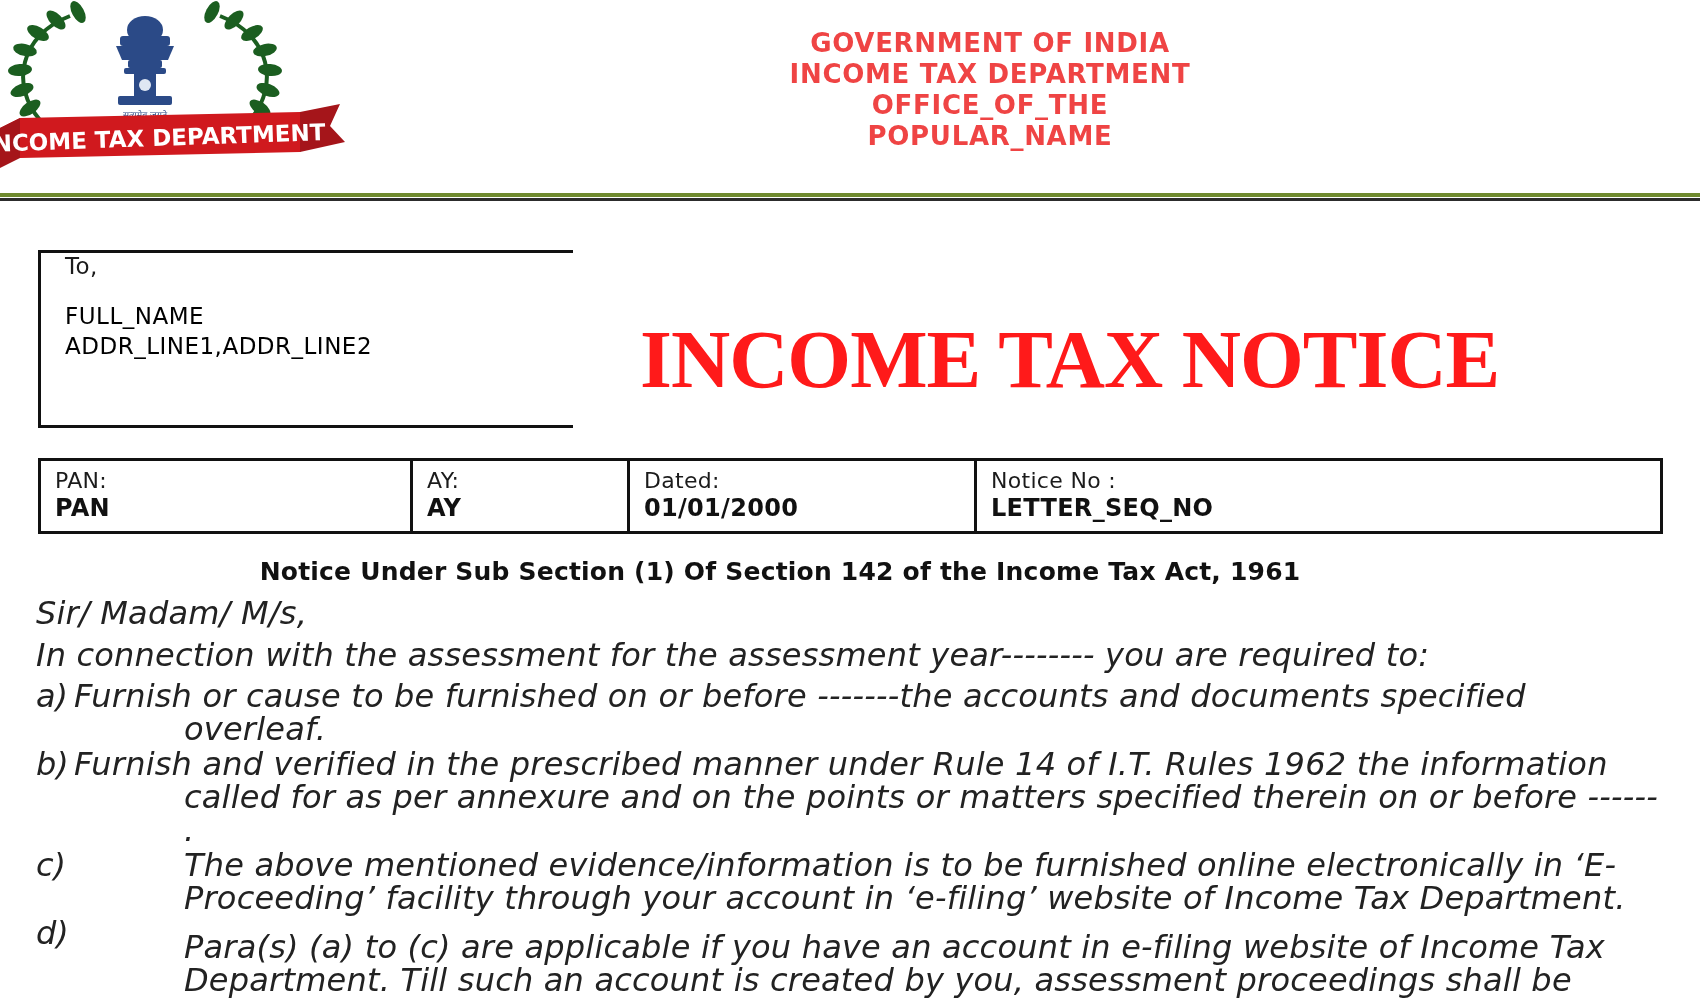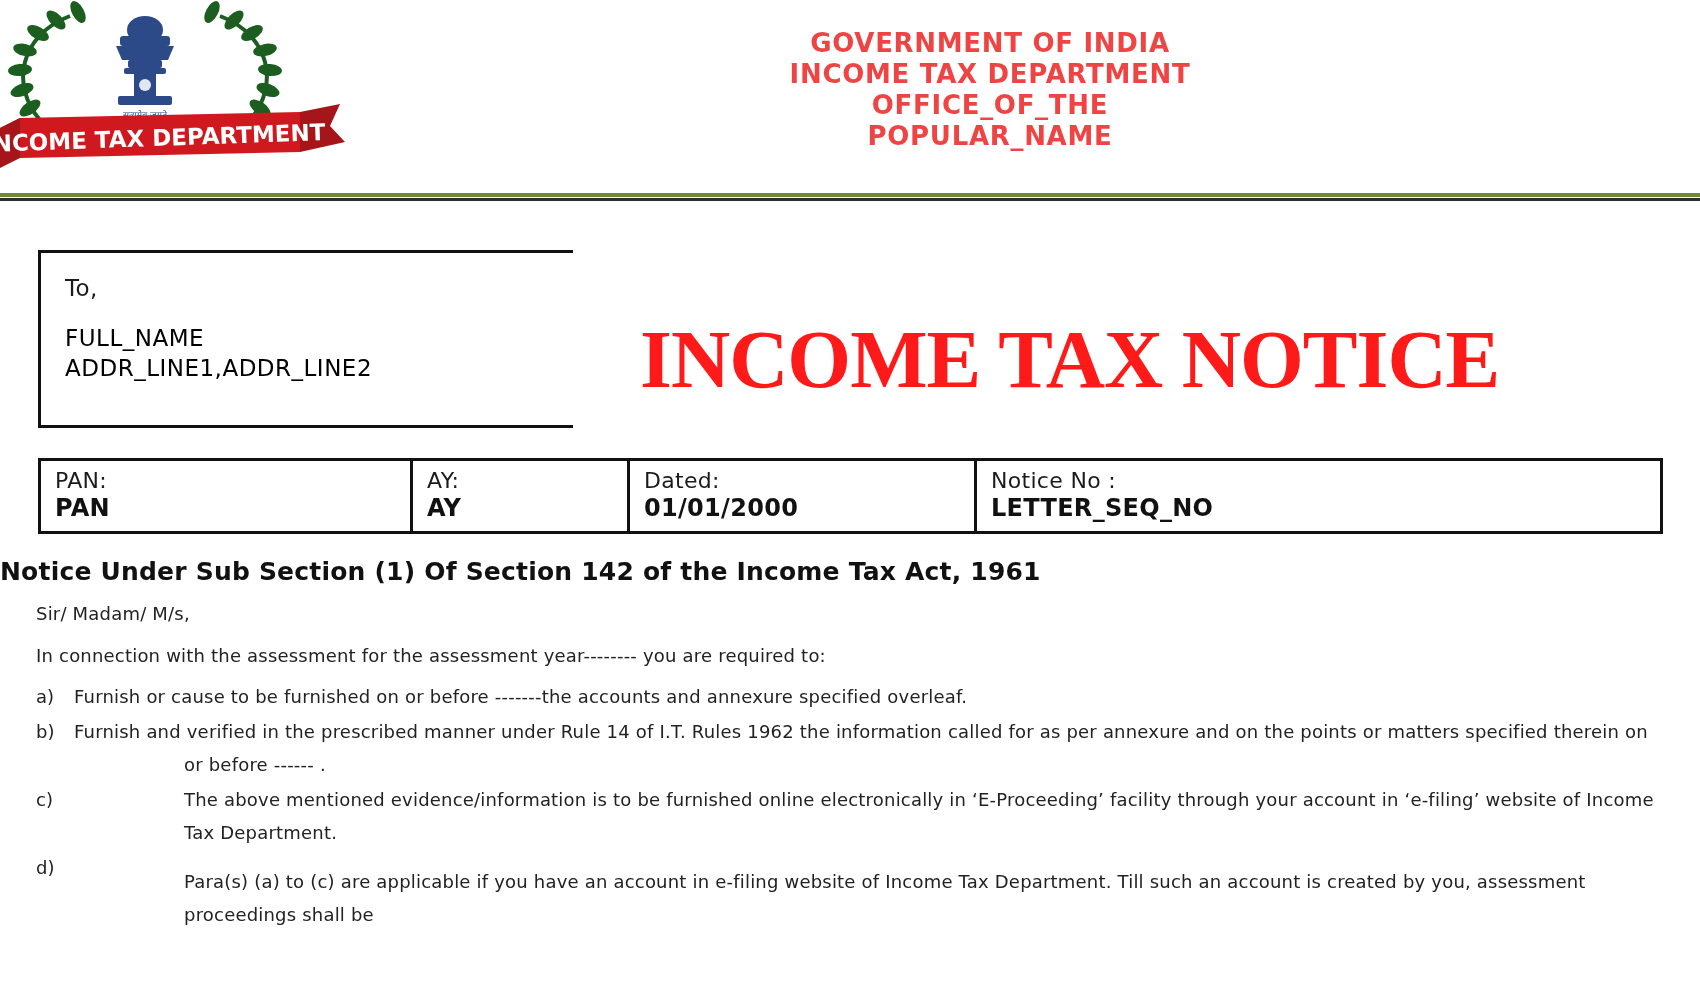--- a/index.html
+++ b/index.html
@@ -77,21 +77,21 @@
     padding: 0;
   }
 
   .addr-box {
     position: absolute;
     left: 38px;
     top: 45px;
     width: 535px;
     border: 3px solid #111;
     border-right: none;
-    padding: 22px 0 10px 24px;
+    padding: 0 0 10px 24px;
     box-sizing: border-box;
     min-height: 178px;
   }
   .addr-box .to {
     font-size: 23px;
     color: #1b1b1b;
     margin-bottom: 22px;
     letter-spacing: 0.4px;
   }
   .addr-box .line {
@@ -141,36 +141,37 @@
     line-height: 29px;
     color: #111;
     letter-spacing: 0.3px;
   }
 
   .notice-heading {
     position: absolute;
     left: 0;
     top: 352px;
     width: 1560px;
-    text-align: left;
+    text-align: center;
     font-size: 25px;
     font-weight: bold;
     color: #111;
     letter-spacing: 0.2px;
   }
 
   
   .letter-body {
     position: absolute;
     left: 36px;
     top: 392px;
     width: 1630px;
-    font-size: 18px;
+    font-size: 32px;
     line-height: 33px;
     color: #222;
+    font-style: italic;
   }
   .salutation { margin-bottom: 9px; letter-spacing: 0.2px;}
   .intro { margin-bottom: 8px; letter-spacing: 0.2px;}
 
   .clause {
     display: flex;
     align-items: flex-start;
     margin-bottom: 2px;
   }
   .clause .marker {
@@ -283,21 +284,21 @@
       </table>
 
     <div class="notice-heading">Notice Under Sub Section (1) Of Section 142 of the Income Tax Act, 1961</div>
 
     <div class="letter-body">
       <div class="salutation">Sir/ Madam/ M/s,</div>
       <div class="intro">In connection with the assessment for the assessment year--------  you are required to:</div>
 
       <div class="clause indent">
         <span class="marker">a)</span>
-        <span class="ctext">Furnish or cause to be furnished on or before -------the accounts and  annexure specified overleaf.</span>
+        <span class="ctext">Furnish or cause to be furnished on or before -------the accounts and  documents specified overleaf.</span>
       </div>
 
       <div class="clause indent">
         <span class="marker">b)</span>
         <span class="ctext">Furnish and verified in the prescribed manner under Rule 14 of I.T. Rules 1962 the information called for as per annexure and on the points or matters specified therein on or before ------ .</span>
       </div>
 
       <div class="clause">
         <span class="marker">c)</span>
         <span class="ctext" style="padding-left:110px;">The above mentioned evidence/information is to be furnished online electronically in ‘E-Proceeding’ facility through your account in ‘e-filing’ website of Income Tax Department.</span>

